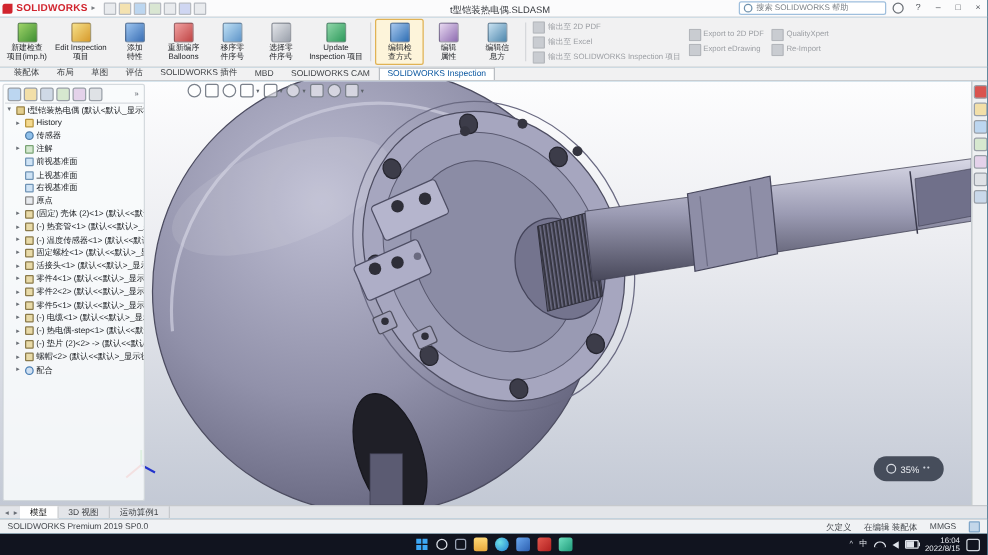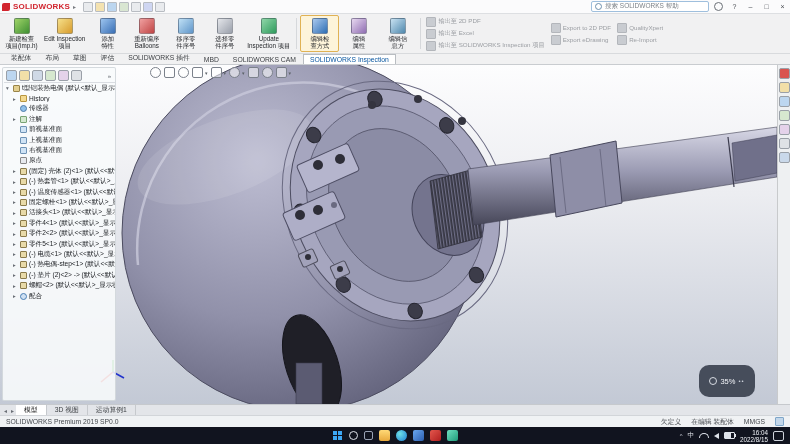--- a/index.html
+++ b/index.html
@@ -83,21 +83,21 @@
   .i-sensors{background:#8fc0ea;border-color:#4d7ba8;border-radius:50%;}
   .i-anno{background:#d4e8d0;border-color:#79a374;}
   .i-plane{background:#cfe3f5;border-color:#6f93b5;}
   .i-origin{background:#e7eaee;border-color:#888;}
   .i-part{background:#e8daa8;border-color:#8a7a4a;}
   .i-mates{background:#cfe0f2;border-color:#4a7fb5;border-radius:50%;}
   .tlabel{font-size:6.6px;color:#202327;overflow:hidden;text-overflow:clip;}
   
   #triad{position:absolute;left:98px;top:292px;z-index:4;}
   
-  #zoom-pill{position:absolute;right:22px;top:300px;width:56px;height:32px;border-radius:10px;
+  #zoom-pill{position:absolute;right:22px;top:300px;width:56px;height:20px;border-radius:10px;
     background:rgba(60,67,81,.93);display:flex;align-items:center;justify-content:center;gap:3px;z-index:7;}
   #zoom-pill .zi{width:6px;height:6px;border:1px solid #d7dbe2;border-radius:50%;}
   #zoom-label{color:#f0f2f6;font-size:7.5px;}
   #zoom-pill .zdots{color:#cfd4dc;font-size:6px;letter-spacing:1px;}
   
   #right-strip{position:absolute;right:0;top:65px;width:13px;height:339px;background:#eef0f2;
     border-left:1px solid #c8cacc;box-sizing:border-box;display:flex;flex-direction:column;align-items:center;padding-top:3px;gap:3px;}
   .rp{width:9px;height:9px;border-radius:2px;border:1px solid #9aa0a8;}
   .rp1{background:#d9534f;} .rp2{background:#f2dfa8;} .rp3{background:#bcd6f0;}
   .rp4{background:#d6e8cf;} .rp5{background:#e4d2ea;} .rp6{background:#dfe2e6;} .rp7{background:#c9d8ea;}
@@ -149,20 +149,21 @@
     <span class="menu-arrow">▸</span>
     <span class="qa">
       <span class="qi"></span>
       <span class="qi"></span>
       <span class="qi"></span>
       <span class="qi"></span>
       <span class="qi"></span>
       <span class="qi"></span>
       <span class="qi"></span>
     </span>
+    <span id="doc-title">t型铠装热电偶.SLDASM</span>
     <span id="tb-right">
       <span id="search-box">
         <span class="mag"></span>
         <span id="search-text">搜索 SOLIDWORKS 帮助</span>
       </span>
       <span class="wc">
           <span class="gear-ic"></span>
         </span>
       <span class="wc">?</span>
       <span class="wc">–</span>

